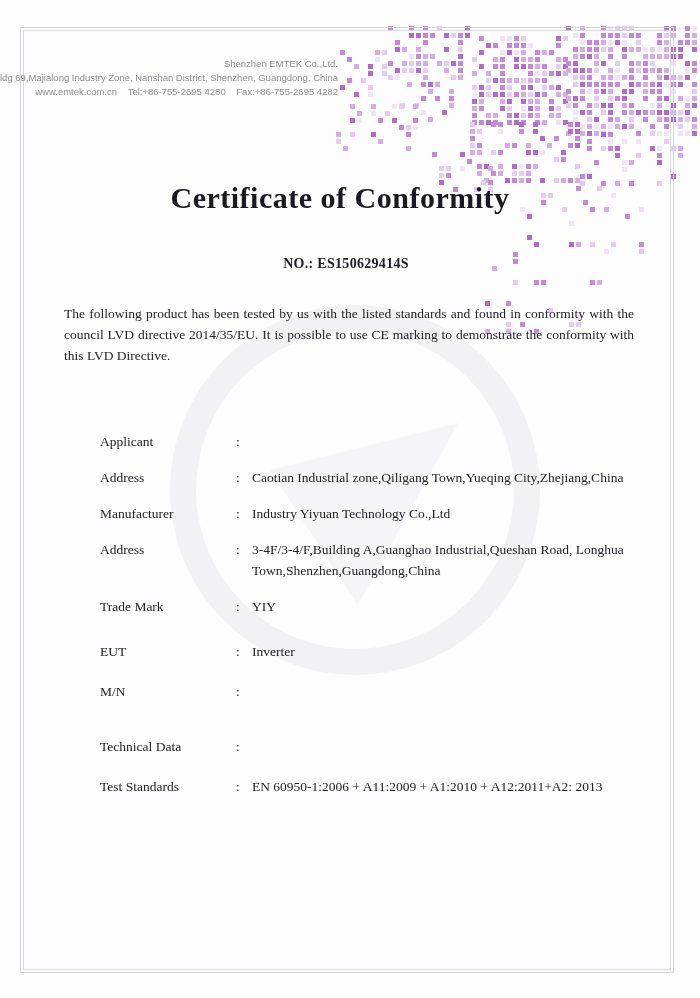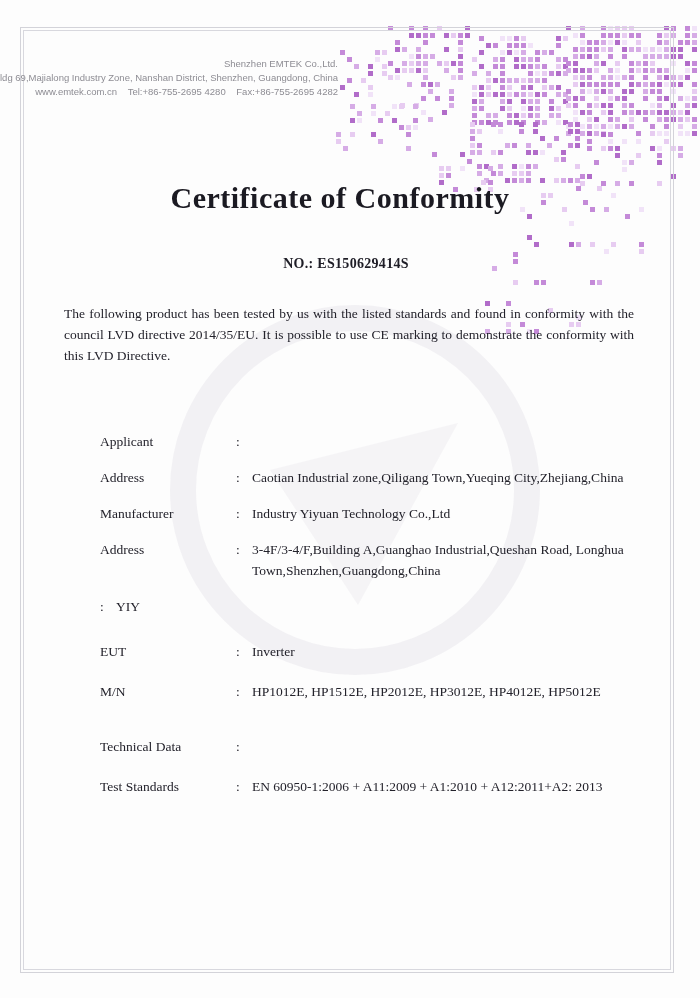--- a/index.html
+++ b/index.html
@@ -689,32 +689,32 @@
       <span class="lab">Manufacturer</span>
       <span class="colon">:</span>
       <span class="val">Industry Yiyuan Technology Co.,Ltd</span>
     </div>
     <div class="frow">
       <span class="lab">Address</span>
       <span class="colon">:</span>
       <span class="val">3-4F/3-4/F,Building A,Guanghao Industrial,Queshan Road, Longhua Town,Shenzhen,Guangdong,China</span>
     </div>
     <div class="frow gap-l">
+      <span class="lab">Trade Mark</span>
       <span class="colon">:</span>
       <span class="val">YIY</span>
     </div>
     <div class="frow gap-m">
       <span class="lab">EUT</span>
       <span class="colon">:</span>
       <span class="val">Inverter</span>
     </div>
     <div class="frow gap-x">
       <span class="lab">M/N</span>
       <span class="colon">:</span>
-      <span class="val">HP1012E, HP1512E, HP2012E, HP3012E, HP4012E, HP5012E</span>
     </div>
     <div class="frow gap-m">
       <span class="lab">Technical Data</span>
       <span class="colon">:</span>
     </div>
     <div class="frow">
       <span class="lab">Test Standards</span>
       <span class="colon">:</span>
       <span class="val">EN 60950-1:2006 + A11:2009 + A1:2010  + A12:2011+A2: 2013</span>
     </div>

